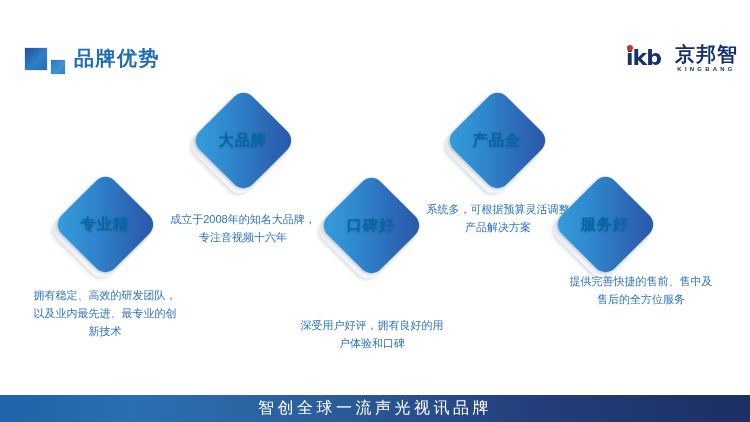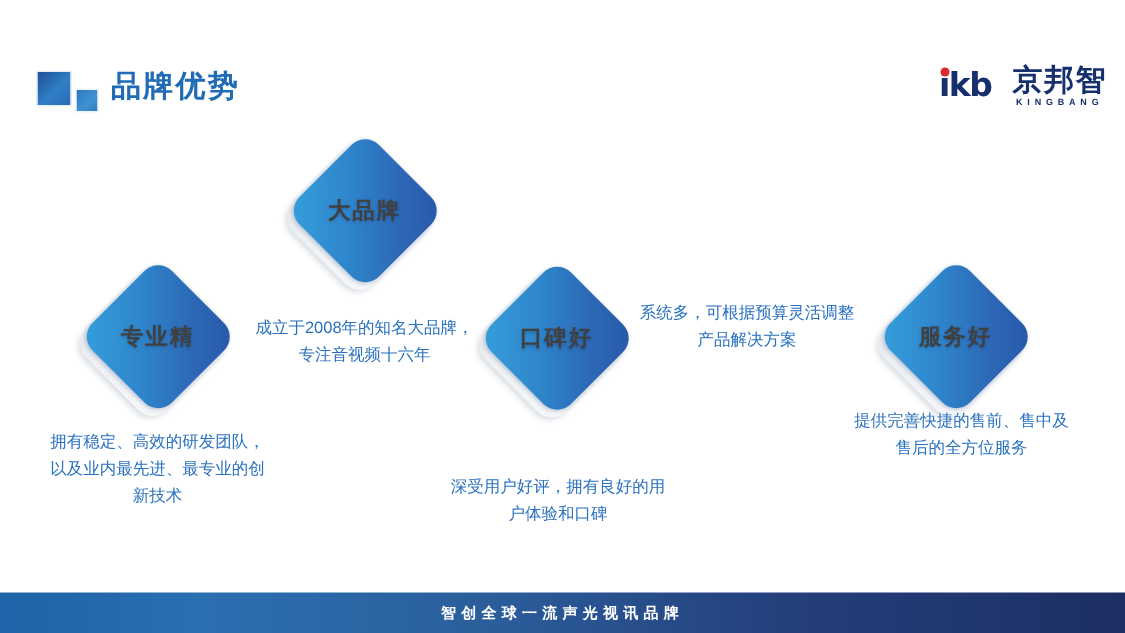--- a/index.html
+++ b/index.html
@@ -66,40 +66,40 @@
     position:absolute;left:0;top:0;width:75px;height:75px;
     margin-left:15.5px;margin-top:15.5px;
     transform:rotate(45deg);
     border-radius:13px;
     background:linear-gradient(225deg,#2856a8 0%,#2c68b6 28%,#2f86cc 62%,#35a0dd 100%);
     box-shadow:0 1px 3px rgba(30,60,110,0.30);
   }
   .dlabel{
     position:absolute;left:0;top:0;width:106px;height:106px;
     display:flex;align-items:center;justify-content:center;
-    color:#404040;font-size:15px;font-weight:bold;letter-spacing:1.2px;
+    color:#0369a1;font-size:15px;font-weight:bold;letter-spacing:1.2px;
     text-shadow:0 1px 2px rgba(20,50,90,0.35);
     white-space:nowrap;
   }
 
   
   .caption{
     position:absolute;
     color:#2a72bf;font-size:11px;line-height:18px;
     text-align:center;
   }
 
   
   .footer{
     position:absolute;left:0;bottom:0;width:750px;height:27px;
     background:linear-gradient(90deg,#1f63a8 0%,#2a6fb0 18%,#2b5f9c 42%,#243f7c 70%,#1d2f63 100%);
     display:flex;align-items:center;justify-content:center;
   }
   .footer-text{
-    color:#ffffff;font-size:10px;font-weight:bold;letter-spacing:3.5px;
+    color:#ffffff;font-size:16px;font-weight:normal;letter-spacing:3.5px;
     white-space:nowrap;
   }
   .footer-rule{
     position:absolute;left:0;bottom:27px;width:750px;height:1px;background:#ffffff;
   }
 </style>
 </head>
 <body>
 
 <div class="slide">
@@ -135,23 +135,28 @@
   </div>
   <div class="caption" style="left:169px;top:210px;width:148px;">成立于2008年的知名大品牌，专注音视频十六年</div>
 
   <div class="diamond-wrap" style="left:318px;top:172px;">
     <div class="dshadow"></div>
     <div class="dface"></div>
     <div class="dlabel">口碑好</div>
   </div>
   <div class="caption" style="left:299px;top:296px;width:146px;margin-top:20px;">深受用户好评，拥有良好的用户体验和口碑</div>
 
+  <div class="diamond-wrap" style="left:444px;top:87px;">
+    <div class="dshadow"></div>
+    <div class="dface"></div>
+    <div class="dlabel">产品全</div>
+  </div>
   <div class="caption" style="left:426px;top:200px;width:144px;">系统多，可根据预算灵活调整产品解决方案</div>
 
-  <div class="diamond-wrap" style="left:584px;top:171px;text-align:right;">
+  <div class="diamond-wrap" style="left:552px;top:171px;text-align:right;">
     <div class="dshadow"></div>
     <div class="dface"></div>
     <div class="dlabel">服务好</div>
   </div>
   <div class="caption" style="left:566px;top:272px;width:150px;">提供完善快捷的售前、售中及售后的全方位服务</div>
 
   <div class="footer-rule"></div>
   <div class="footer">
     <span class="footer-text">智创全球一流声光视讯品牌</span>
   </div>

